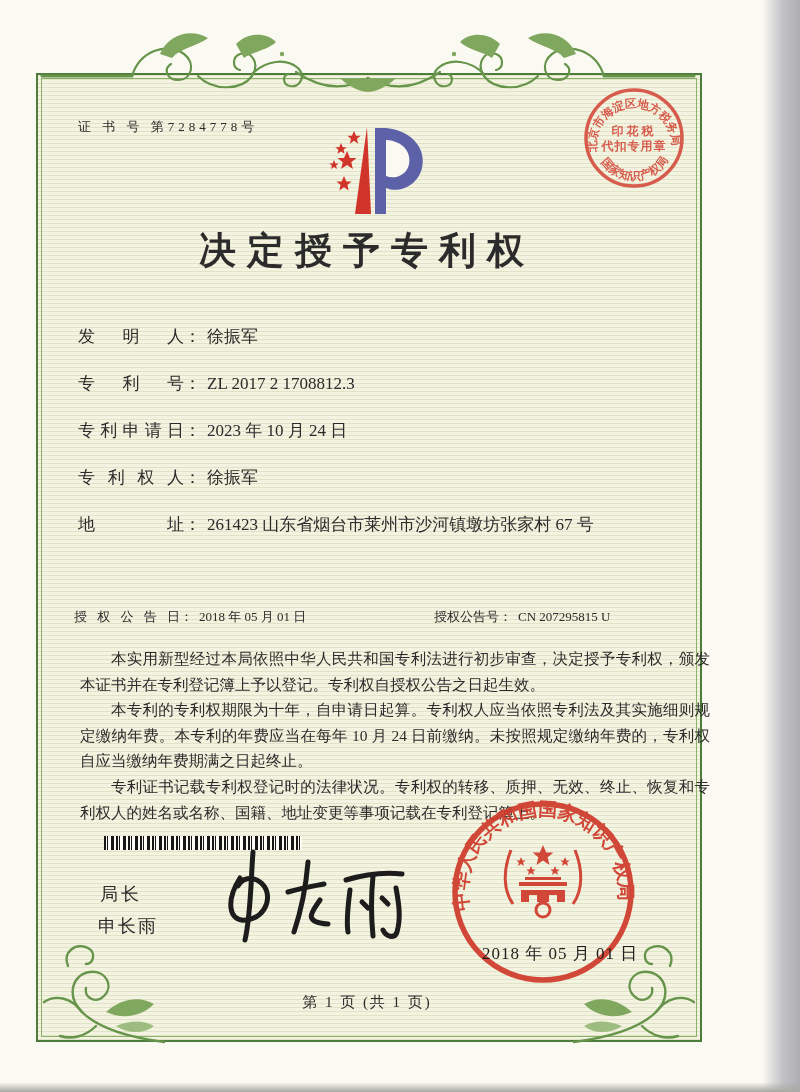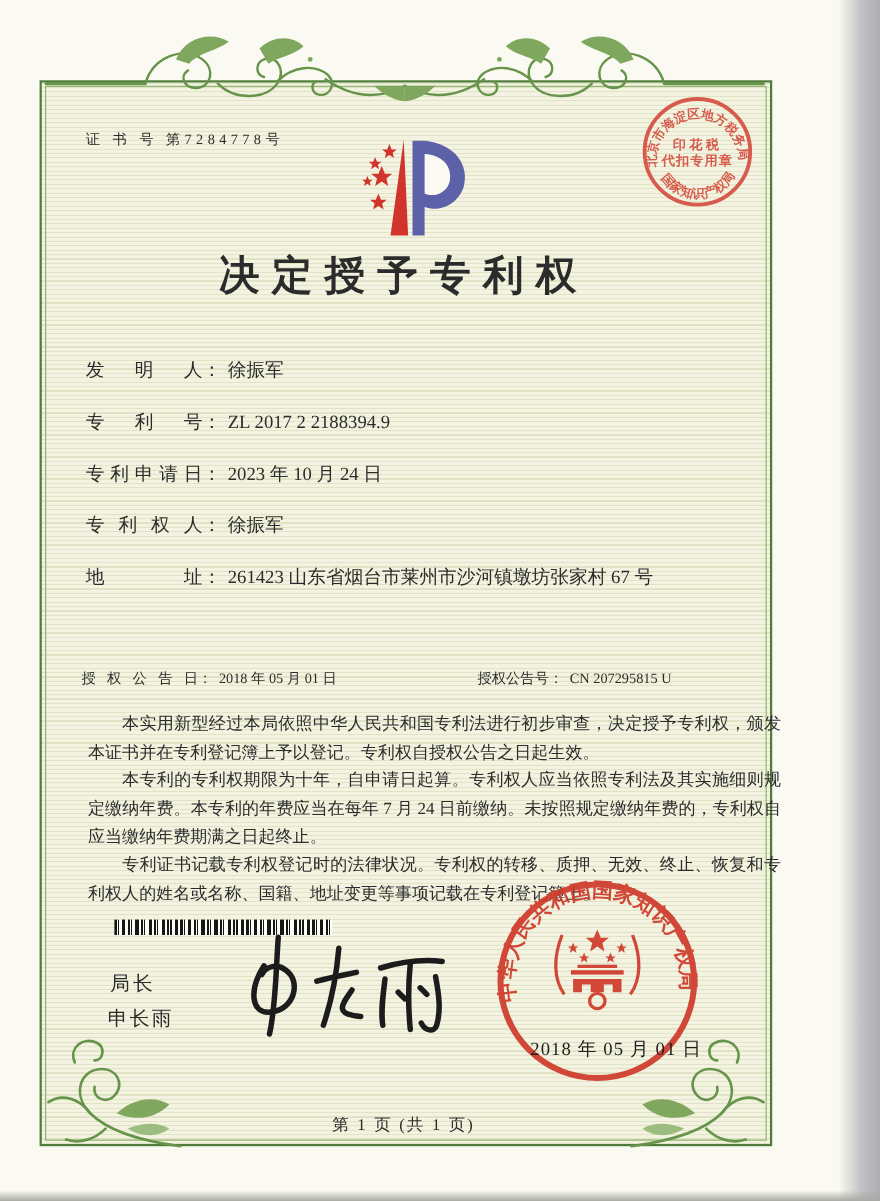--- a/index.html
+++ b/index.html
@@ -39,21 +39,21 @@
   .paras{position:absolute;left:80px;top:646px;width:630px;font-size:15.5px;line-height:25.6px;text-align:justify;}
   .paras p{margin:0;text-indent:2em;}
   .barcode{position:absolute;left:104px;top:836px;width:198px;height:14px;
     background:repeating-linear-gradient(90deg,#161616 0 2px,#fdfcf4 2px 3px,#161616 3px 4px,#fdfcf4 4px 7px,#161616 7px 10px,#fdfcf4 10px 12px);}
   .signer-title{position:absolute;left:100px;top:882px;font-size:18px;letter-spacing:3px;}
   .signer-name{position:absolute;left:98px;top:914px;font-size:18px;letter-spacing:2px;}
   .signature{position:absolute;left:216px;top:846px;width:196px;height:102px;}
   .seal{position:absolute;left:449px;top:798px;width:188px;height:188px;opacity:0.92;}
   .seal-date{position:absolute;left:482px;top:942px;font-size:17px;letter-spacing:1px;color:#1e1e1e;}
   .tax-stamp{position:absolute;left:581px;top:86px;width:106px;height:106px;opacity:0.85;}
-  .footer{position:absolute;left:36px;top:993px;width:662px;text-align:center;font-size:15px;letter-spacing:2px;margin-top:20px;}
+  .footer{position:absolute;left:36px;top:993px;width:662px;text-align:center;font-size:15px;letter-spacing:2px;}
 </style>
 </head>
 <body>
 
 <div class="scan-right"></div>
 <div class="scan-bottom"></div>
 
 <div class="frame">
   <div class="frame-inner"></div>
 </div>
@@ -116,34 +116,34 @@
     <use href="#star" transform="translate(20,41) scale(5)"></use>
     <use href="#star" transform="translate(33,37) scale(10)"></use>
     <use href="#star" transform="translate(30,60) scale(8)"></use>
   </g>
 </svg>
 
 <div class="title">决定授予专利权</div>
 
 <div class="fields">
   <div class="row"><span class="lbl">发明人</span><span class="colon">：</span><span>徐振军</span></div>
-  <div class="row"><span class="lbl">专利号</span><span class="colon">：</span><span>ZL 2017 2 2188394.9</span></div>
+  <div class="row"><span class="lbl">专利号</span><span class="colon">：</span><span>ZL 2017 2 1708812.3</span></div>
   <div class="row"><span class="lbl">专利申请日</span><span class="colon">：</span><span>2023 年 10 月 24 日</span></div>
   <div class="row"><span class="lbl">专利权人</span><span class="colon">：</span><span>徐振军</span></div>
   <div class="row"><span class="lbl">地址</span><span class="colon">：</span><span>261423 山东省烟台市莱州市沙河镇墩坊张家村 67 号</span></div>
 </div>
 
 <div class="grant">
   <span><span class="lbl">授权公告日</span><span class="colon">：</span><span>2018 年 05 月 01 日</span></span>
   <span class="g-right"><span>授权公告号</span><span class="colon">：</span><span>CN 207295815 U</span></span>
 </div>
 
 <div class="paras">
   <p>本实用新型经过本局依照中华人民共和国专利法进行初步审查，决定授予专利权，颁发本证书并在专利登记簿上予以登记。专利权自授权公告之日起生效。</p>
-  <p>本专利的专利权期限为十年，自申请日起算。专利权人应当依照专利法及其实施细则规定缴纳年费。本专利的年费应当在每年 7 月 24 日前缴纳。未按照规定缴纳年费的，专利权自应当缴纳年费期满之日起终止。</p>
+  <p>本专利的专利权期限为十年，自申请日起算。专利权人应当依照专利法及其实施细则规定缴纳年费。本专利的年费应当在每年 10 月 24 日前缴纳。未按照规定缴纳年费的，专利权自应当缴纳年费期满之日起终止。</p>
   <p>专利证书记载专利权登记时的法律状况。专利权的转移、质押、无效、终止、恢复和专利权人的姓名或名称、国籍、地址变更等事项记载在专利登记簿上。</p>
 </div>
 
 <div class="barcode"></div>
 
 <div class="signer-title">局长</div>
 <div class="signer-name">申长雨</div>
 
 <svg class="signature" viewBox="0 0 196 102">
   <g stroke="#1c1c1c" stroke-width="5" fill="none" stroke-linecap="round" stroke-linejoin="round">

